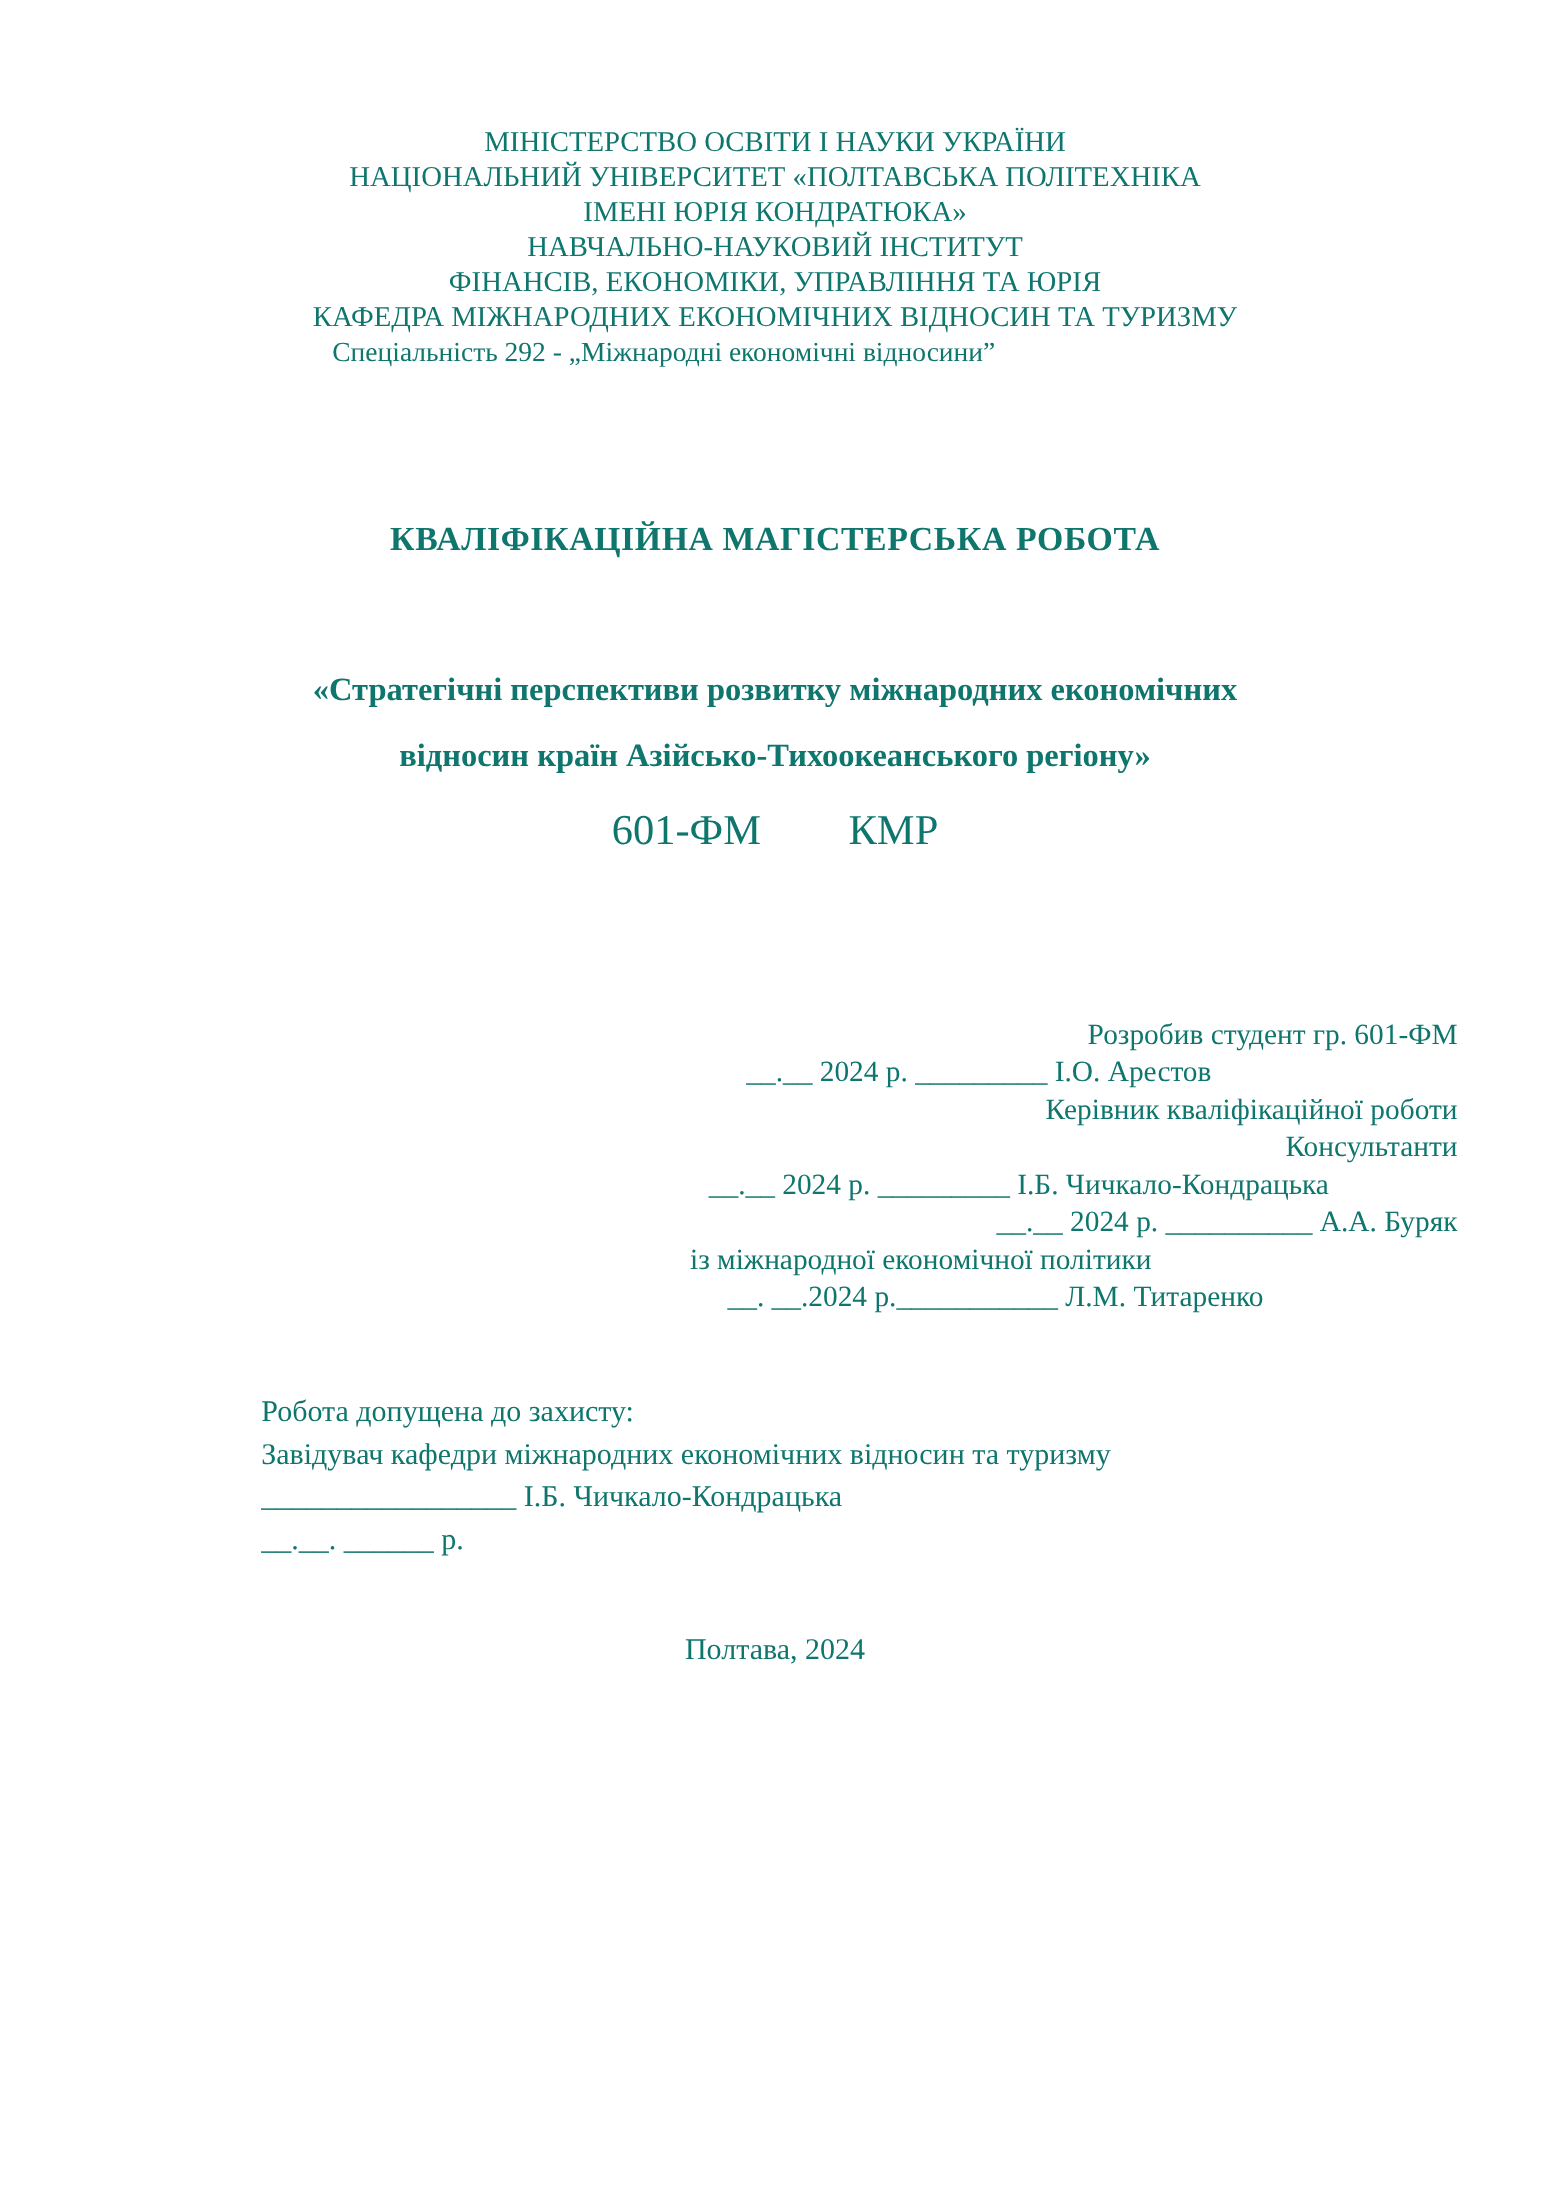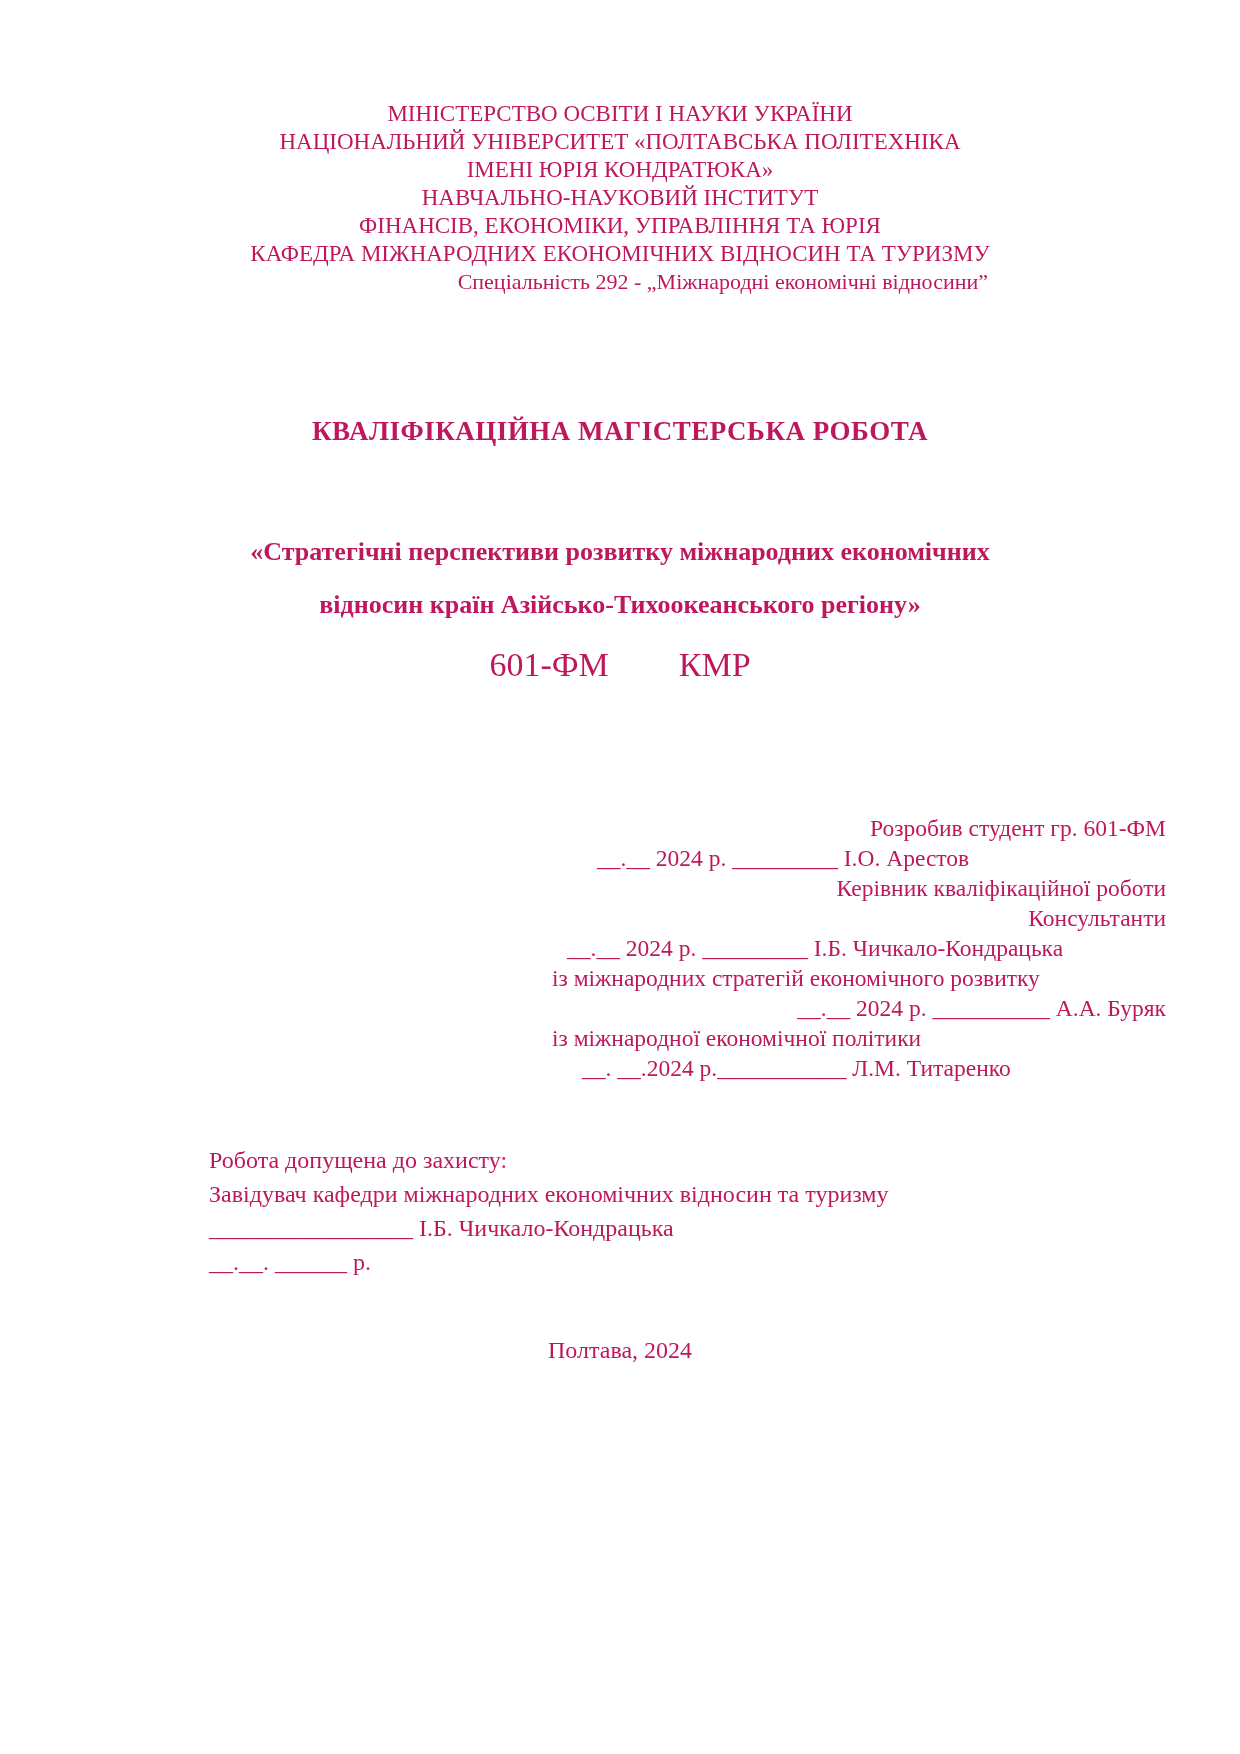--- a/index.html
+++ b/index.html
@@ -6,36 +6,35 @@
       margin: 0;
       padding: 0;
       background: #ffffff;
     }
     .page {
       position: relative;
       width: 1092px;
       height: 1754px;
       margin: 0 auto;
       background: #ffffff;
-      color: #be185d;
+      color: #0f766e;
       font-family: "Liberation Serif", "DejaVu Serif", serif;
       overflow: hidden;
       box-sizing: border-box;
     }
     .header {
       padding-top: 100px;
       text-align: center;
       font-size: 23px;
       line-height: 28px;
     }
     .header-line {
       white-space: nowrap;
     }
     .specialty-line {
-      text-align: right;
       padding-right: 178px;
       font-size: 22px;
       line-height: 28px;
     }
     .work-type {
       margin-top: 120px;
       text-align: center;
       font-weight: bold;
       font-size: 27px;
       letter-spacing: 0.5px;
@@ -106,21 +105,20 @@
     <span>601-ФМ</span>
     <span>КМР</span>
   </div>
 
   <div class="signature-block">
     <div class="sig-line ind-25">Розробив студент гр. 601-ФМ</div>
     <div class="sig-line ind-45">__.__ 2024 р. _________ І.О. Арестов</div>
     <div class="sig-line ind-35">Керівник кваліфікаційної роботи</div>
     <div class="sig-line ind-35">Консультанти</div>
     <div class="sig-line ind-15">__.__ 2024 р. _________ І.Б. Чичкало-Кондрацька</div>
-    <div class="sig-line ind-0">із міжнародних стратегій економічного розвитку</div>
     <div class="sig-line ind-25">__.__ 2024 р. __________ А.А. Буряк</div>
     <div class="sig-line ind-0">із міжнародної економічної політики</div>
     <div class="sig-line ind-30">__. __.2024 р.___________ Л.М. Титаренко</div>
   </div>
 
   <div class="admission-block">
     <div>Робота допущена до захисту:</div>
     <div>Завідувач кафедри міжнародних економічних відносин та туризму</div>
     <div>_________________ І.Б. Чичкало-Кондрацька</div>
     <div>__.__. ______ р.</div>

